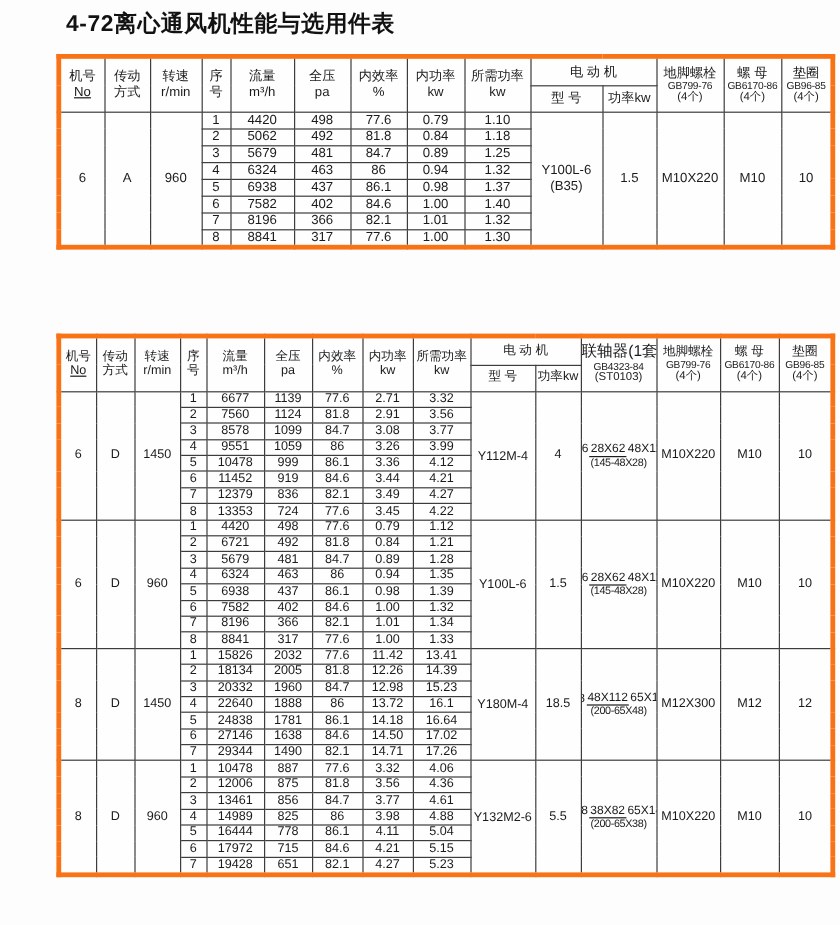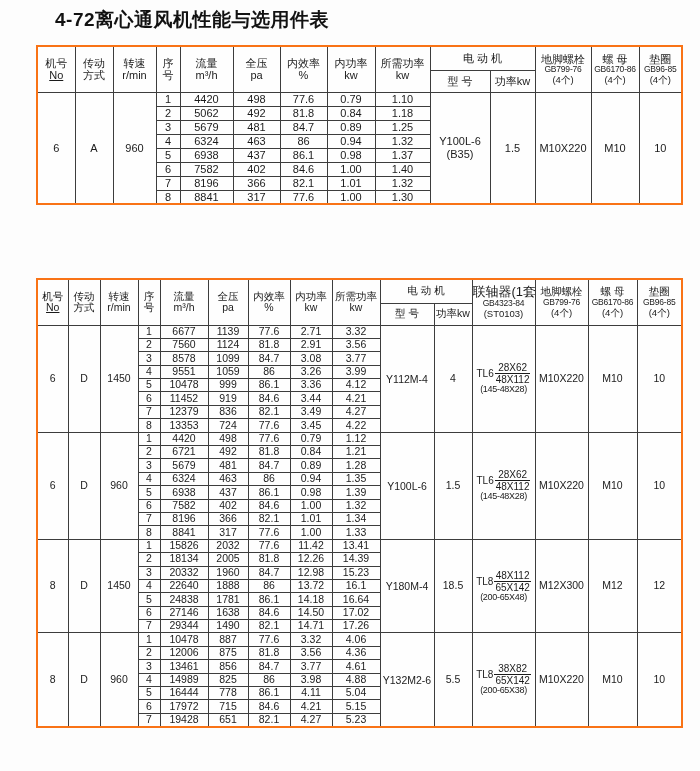--- a/index.html
+++ b/index.html
@@ -14,24 +14,24 @@
 
   .doc-title {
     position:absolute; left:55px;
     font-weight:700; font-size:19px; color:#121212;
     letter-spacing:.5px; white-space:nowrap;
   }
   #title1 { top:7px; }
   #title2 { top:238px; }
 
   table.perf {
-    position:absolute; left:36px; width:645px;
+    position:absolute; left:47px; width:645px;
     border-collapse:collapse; table-layout:fixed;
     background:#fefefe;
-    border:2px solid #f97316;
+    border:4px solid #f97316;
   }
   #table1 { top:45px; }
   #table2 { top:278px; }
 
   .perf th, .perf td {
     border:1px solid #3d3d3d;
     padding:0; margin:0;
     text-align:center; vertical-align:middle;
     font-weight:400; line-height:1.12;
     overflow:hidden; white-space:nowrap;
@@ -46,21 +46,21 @@
   .u    { text-decoration:underline; }
 
   #table1 tbody td { height:14px;   font-size:11px; }
   #table2 tbody td { height:13.4px; font-size:10.5px; }
   td.merged { font-size:10.5px; }
 
   .motor-model div { line-height:1.15; }
 
   .coup { font-size:10px; line-height:1.1; }
   .coup-top { display:flex; align-items:center; justify-content:center; }
-  .frac { display:inline-flex; flex-direction:column; margin-left:1px; }
+  .frac { display:inline-flex; flex-direction:row; margin-left:1px; }
   .frac-num { border-bottom:1px solid #1b1b1b; padding:0 1px; }
   .frac-den { padding:0 1px; }
   .coup-note { font-size:9px; letter-spacing:-.3px; }
 </style>
 </head>
 <body>
 
 <div class="wrap">
 
   <div class="doc-title" id="title1">4-72离心通风机性能与选用件表</div>

